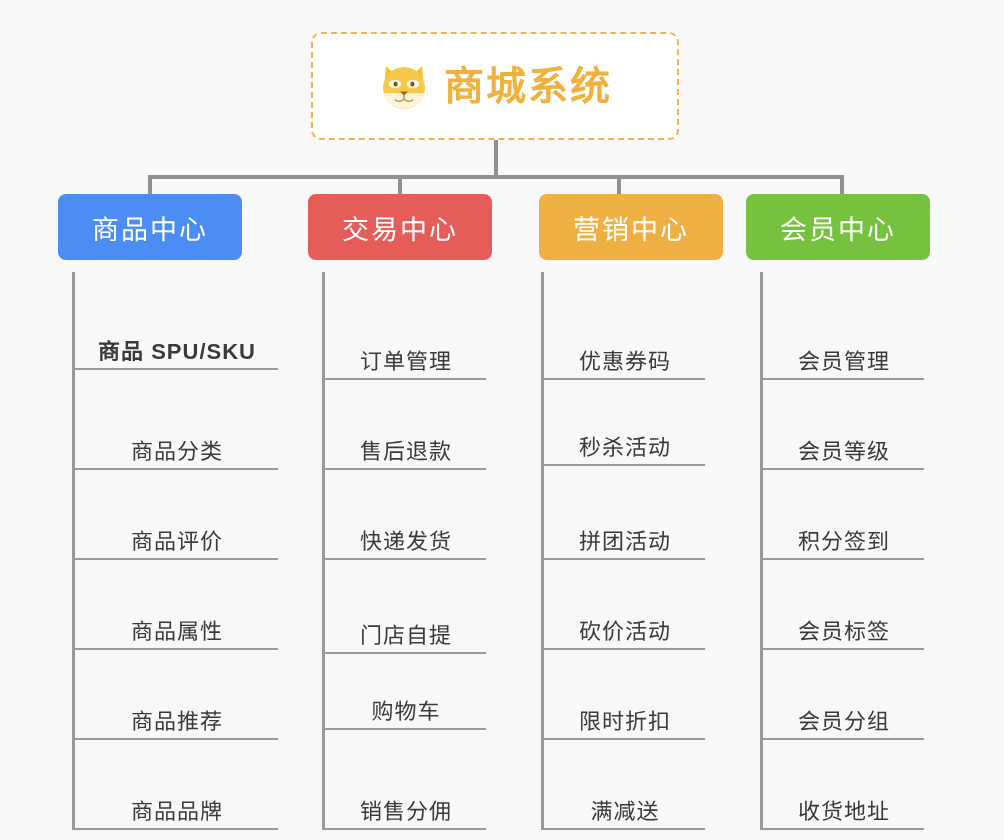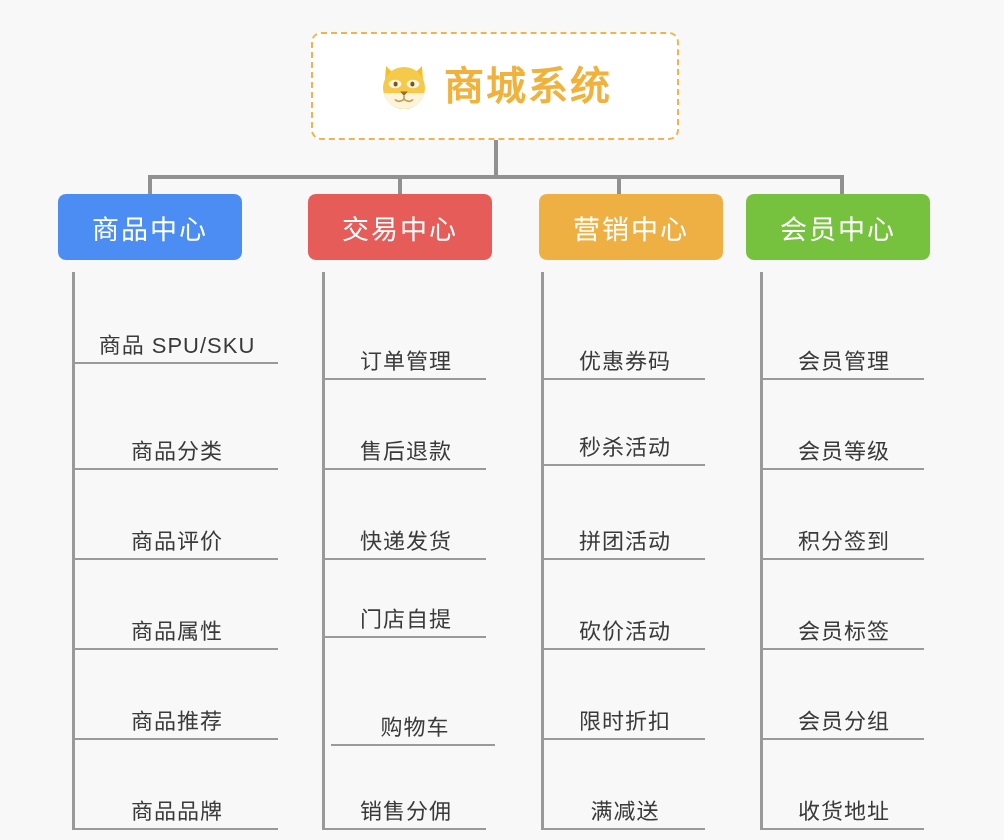--- a/index.html
+++ b/index.html
@@ -154,21 +154,21 @@
   <div class="conn conn-v-drop" style="left:398px;"></div>
   <div class="conn conn-v-drop" style="left:617px;"></div>
   <div class="conn conn-v-drop" style="left:840px;"></div>
 
   <div id="branch-layer">
       <div class="cat-box" style="left: 58px; width: 184px; background: rgb(75, 141, 242);">
         <span>商品中心</span>
       </div>
       <div class="leaf-col" style="left: 72px;">
         <div class="leaf-trunk" style="height: 558px;"></div>
-        <div class="leaf-item" style="top: 2px; width: 206px;">
+        <div class="leaf-item" style="top: 8px; width: 206px; font-weight: bold;">
           <span class="leaf-label">商品 SPU/SKU</span>
         </div>
         <div class="leaf-item" style="top: 108px; width: 206px;">
           <span class="leaf-label">商品分类</span>
         </div>
         <div class="leaf-item" style="top: 198px; width: 206px;">
           <span class="leaf-label">商品评价</span>
         </div>
         <div class="leaf-item" style="top: 288px; width: 206px;">
           <span class="leaf-label">商品属性</span>
@@ -187,24 +187,24 @@
         <div class="leaf-trunk" style="height: 558px;"></div>
         <div class="leaf-item" style="top: 18px; width: 164px;">
           <span class="leaf-label">订单管理</span>
         </div>
         <div class="leaf-item" style="top: 108px; width: 164px;">
           <span class="leaf-label">售后退款</span>
         </div>
         <div class="leaf-item" style="top: 198px; width: 164px;">
           <span class="leaf-label">快递发货</span>
         </div>
-        <div class="leaf-item" style="top: 276px; width: 164px;">
+        <div class="leaf-item" style="top: 292px; width: 164px;">
           <span class="leaf-label">门店自提</span>
         </div>
-        <div class="leaf-item" style="top: 384px; width: 164px; margin-left: 9px;">
+        <div class="leaf-item" style="top: 368px; width: 164px;">
           <span class="leaf-label">购物车</span>
         </div>
         <div class="leaf-item" style="top: 468px; width: 164px;">
           <span class="leaf-label">销售分佣</span>
         </div>
       </div>
       <div class="cat-box" style="left: 527px; width: 184px; background: rgb(238, 176, 67); margin-left: 12px;">
         <span>营销中心</span>
       </div>
       <div class="leaf-col" style="left: 541px;">

